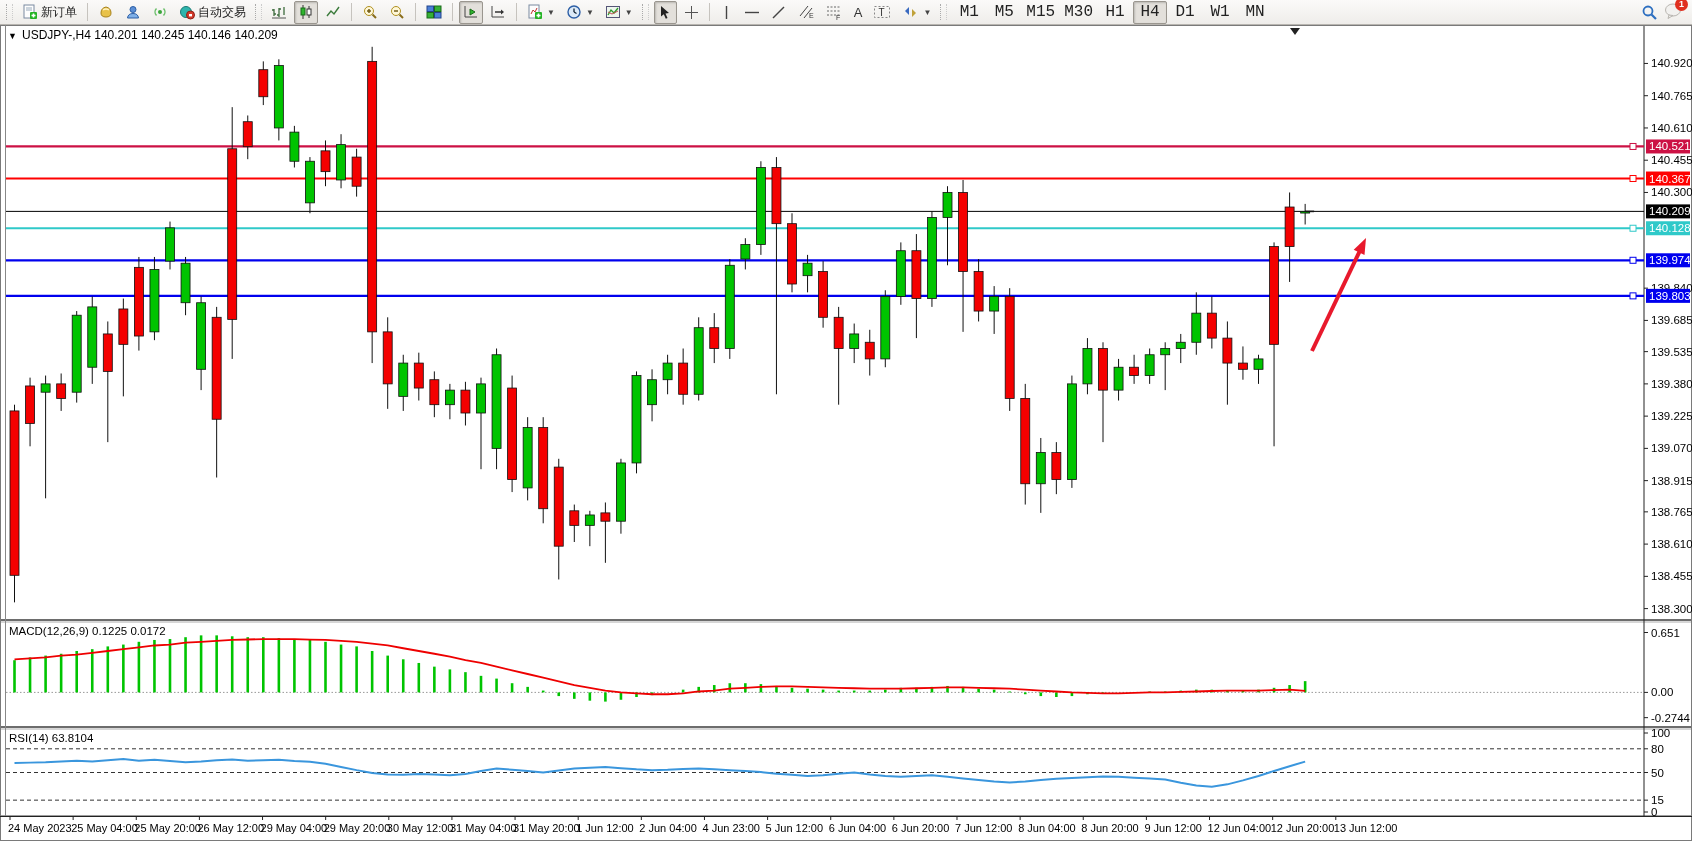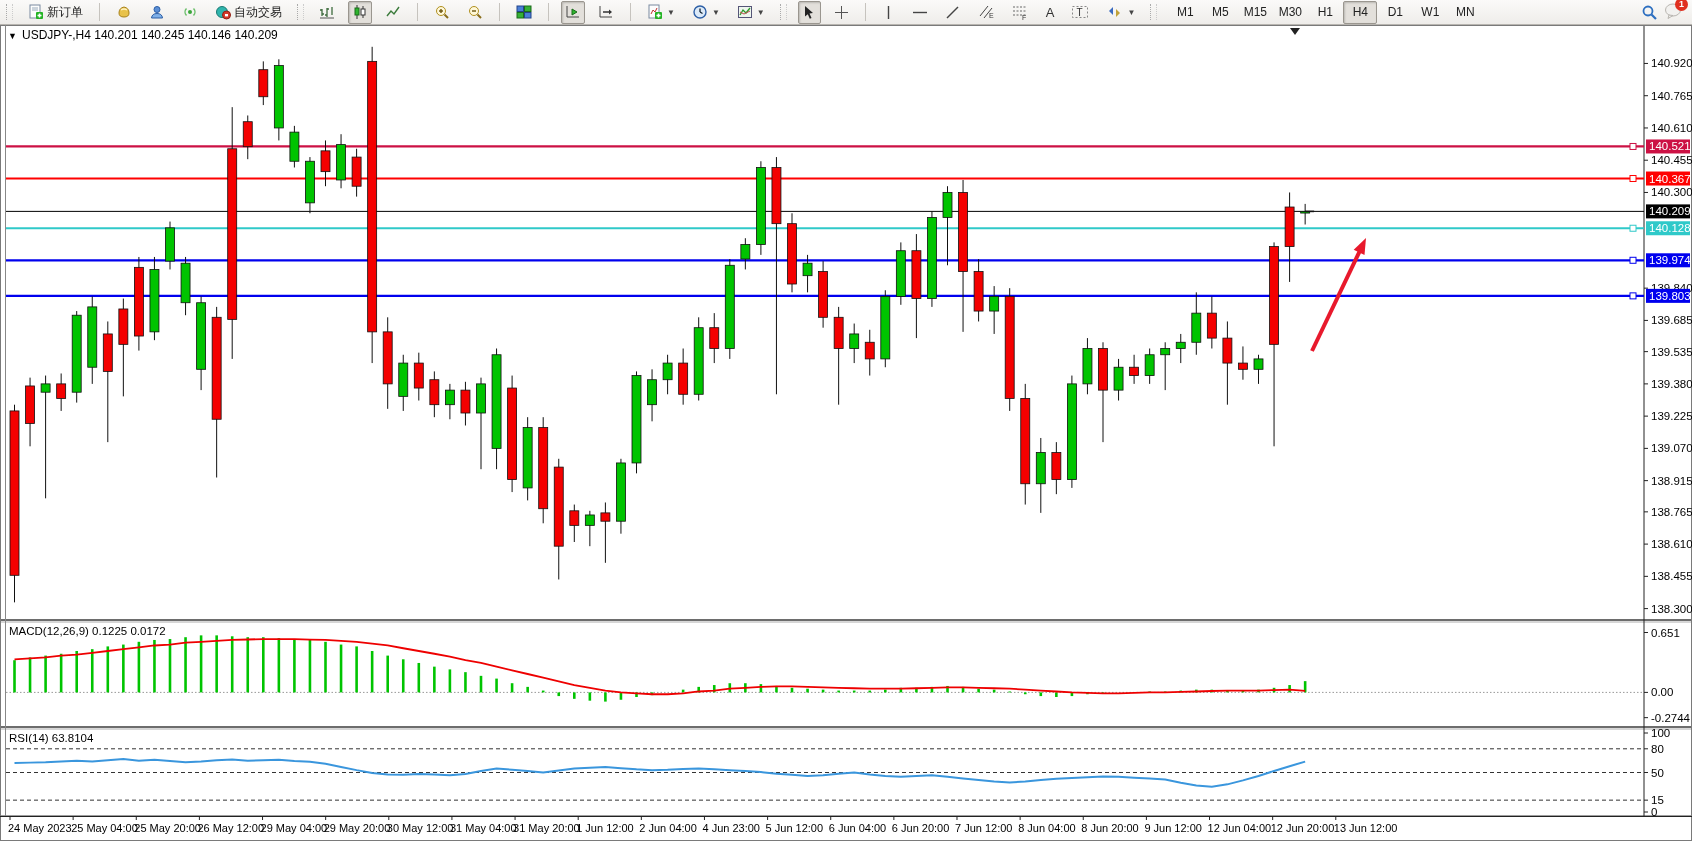--- a/index.html
+++ b/index.html
@@ -1,26 +1,26 @@
 <!DOCTYPE html>
 <html><head>
 <meta charset="utf-8">
 <style>
   html,body{margin:0;padding:0;background:#e9e7e3;font-family:"Liberation Sans",sans-serif;}
   #app{width:1692px;height:841px;background:#fff;position:relative;overflow:hidden;}
   
   #toolbar{height:25px;background:linear-gradient(#fbfaf9,#efedea);border-bottom:1px solid #b8b5b0;
-           display:flex;align-items:center;padding:0 4px;gap:9px;box-sizing:border-box;}
+           display:flex;align-items:center;padding:0 4px;gap:3px;box-sizing:border-box;}
   .grip{width:5px;height:16px;margin:0 2px;border-left:1px dotted #aaa;border-right:1px dotted #ccc;}
   .sep{width:1px;height:18px;background:#c6c3be;margin:0 3px;}
   .tbtn{display:flex;align-items:center;gap:3px;height:21px;padding:0 3px;border:1px solid transparent;
         border-radius:2px;font-size:12px;color:#222;cursor:default;white-space:nowrap;}
   .tbtn.pressed{background:#e3e0db;border:1px solid #9a968f;box-shadow:inset 1px 1px 2px rgba(0,0,0,.18);}
   .tbtn .caret{font-size:8px;color:#444;margin-left:1px;}
-  .pbtn{min-width:26px;text-align:center;justify-content:center;font-size:12px;}
+  .pbtn{min-width:26px;text-align:center;justify-content:center;font-size:16px;font-family:Liberation Mono, monospace;}
   #tb-right{margin-left:auto;display:flex;align-items:center;gap:6px;padding-right:6px;}
   .badge-red{background:#e03020;color:#fff;border-radius:50%;width:13px;height:13px;font-size:9px;
              display:flex;align-items:center;justify-content:center;position:absolute;top:-4px;right:-6px;font-weight:bold;}
   .bubble-wrap{position:relative;}
   
   #chartwrap{position:absolute;top:25px;left:0;width:1692px;height:816px;background:#fff;}
   svg text{font-family:"Liberation Sans",sans-serif;}
 </style>
 </head>
 <body>

